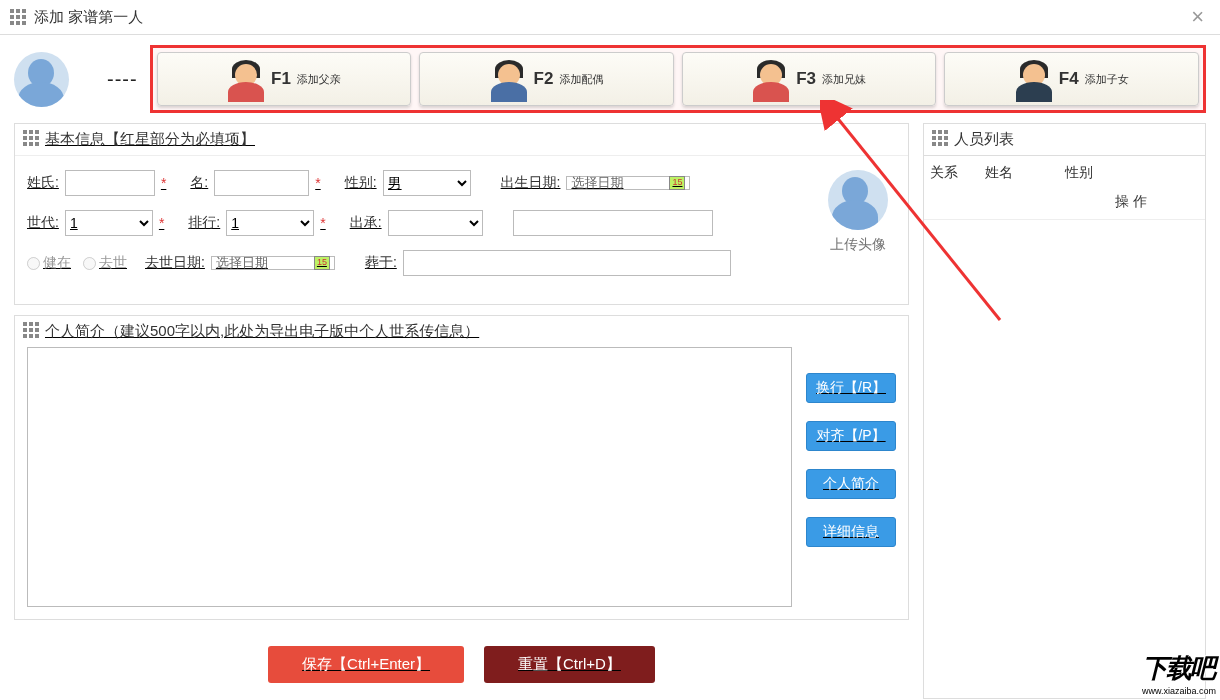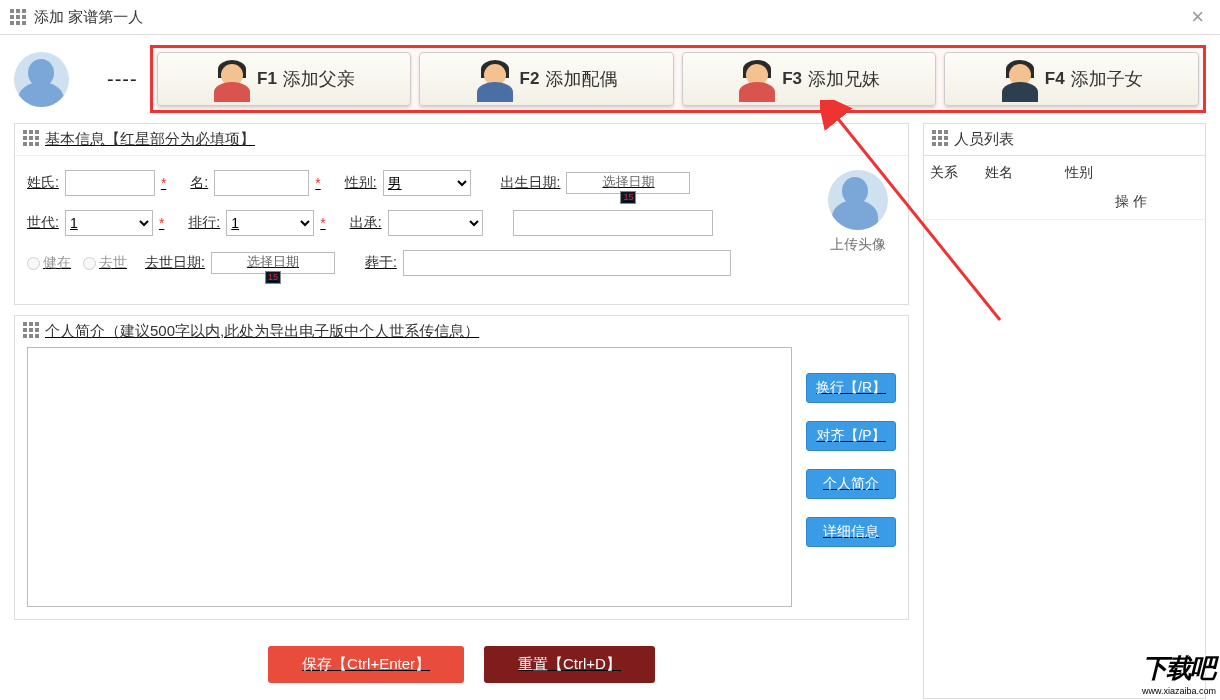--- a/index.html
+++ b/index.html
@@ -24,21 +24,21 @@
 
 .action-strip { flex: 1; display: flex; gap: 8px; border: 3px solid #e33; padding: 4px; background: #fff6f6; }
 .action-btn { flex: 1; height: 54px; border: 1px solid #ccc; border-radius: 4px; background: linear-gradient(#fdfcf7,#f3f0e6); box-shadow: 0 2px 3px rgba(0,0,0,0.15); display: flex; align-items: center; justify-content: center; gap: 6px; cursor: pointer; position: relative; overflow: hidden; }
 .action-btn .mini-avatar { width: 38px; height: 42px; position: relative; }
 .action-btn .mini-avatar .mh { position:absolute; width:22px; height:22px; border-radius:50%; background:#f4c190; top:6px; left:8px; }
 .action-btn .mini-avatar .mhair { position:absolute; width:28px; height:18px; border-radius:50% 50% 0 0; background:#2a2a2a; top:2px; left:5px; }
 .action-btn .mini-avatar .mb { position:absolute; width:36px; height:20px; border-radius:50% 50% 0 0; background:#d9534f; bottom:-2px; left:1px; }
 .action-btn .mini-avatar.blue .mb { background:#4a6fa5; }
 .action-btn .mini-avatar.navy .mb { background:#2c3e50; }
 .action-btn .fw { font-weight: bold; font-size: 17px; color: #333; }
-.action-btn .lbl { font-size: 18px; color: #333; }
+.action-btn .lbl { font-size: 11px; color: #333; }
 
 
 .main-wrap { display: flex; padding: 0 14px; gap: 14px; }
 .left-col { width: 895px; text-decoration: underline; }
 .right-col { flex: 1; border: 1px solid #ddd; min-height: 480px; }
 
 .panel { border: 1px solid #ddd; margin-bottom: 10px; }
 .panel-header { display: flex; align-items: center; padding: 6px 8px; border-bottom: 1px solid #eee; font-size: 15px; color: #333; }
 .panel-header .grid-icon { margin-right: 6px; }
 
@@ -46,22 +46,22 @@
 .form-row { display: flex; align-items: center; margin-bottom: 14px; gap: 6px; }
 .fld-label { font-size: 14px; color: #333; white-space: nowrap; }
 .txt-input { height: 26px; border: 1px solid #bbb; padding: 0 5px; font-size: 14px; }
 .txt-input.w90 { width: 90px; }
 .txt-input.w95 { width: 95px; }
 .sel { height: 26px; border: 1px solid #bbb; font-size: 14px; background:#fff; }
 .sel.w80 { width: 88px; }
 .sel.w95 { width: 95px; }
 .req { color: #d33; font-size: 14px; margin-right: 18px; }
 .sp { margin-right: 18px; }
-.date-input { height: 22px; width: 124px; border: 1px solid #bbb; display: inline-flex; align-items: center; padding: 0 4px; font-size: 13px; color: #666; justify-content: space-between; flex-direction: column; }
-.date-input .cal-icon { width: 16px; height: 14px; border: 1px solid #888; font-size: 9px; text-align: center; line-height: 11px; color: #c33; background: #0f172a; }
+.date-input { height: 14px; width: 124px; border: 1px solid #bbb; display: inline-flex; align-items: center; padding: 0 4px; font-size: 13px; color: #666; justify-content: space-between; }
+.date-input .cal-icon { width: 16px; height: 14px; border: 1px solid #888; font-size: 9px; text-align: center; line-height: 11px; color: #c33; background: #bef264; }
 .radio-lbl { font-size: 14px; color: #999; margin-right: 6px; display: inline-flex; align-items: center; gap: 3px; }
 .radio-lbl input { margin:0; }
 .upload-avatar { position: absolute; right: 20px; top: 14px; text-align: center; }
 .upload-avatar .avatar-circle { width: 60px; height: 60px; margin: 0 auto 6px; }
 .upload-avatar .uatext { font-size: 14px; color: #737373; }
 
 .bio-panel .panel-header { border-bottom: none; }
 .bio-body { padding: 0 12px 12px; display: flex; gap: 14px; }
 .bio-textarea { flex: 1; height: 260px; border: 1px solid #bbb; resize: none; font-size: 14px; padding: 6px; }
 .bio-side { width: 90px; display: flex; flex-direction: column; gap: 18px; padding-top: 26px; }

